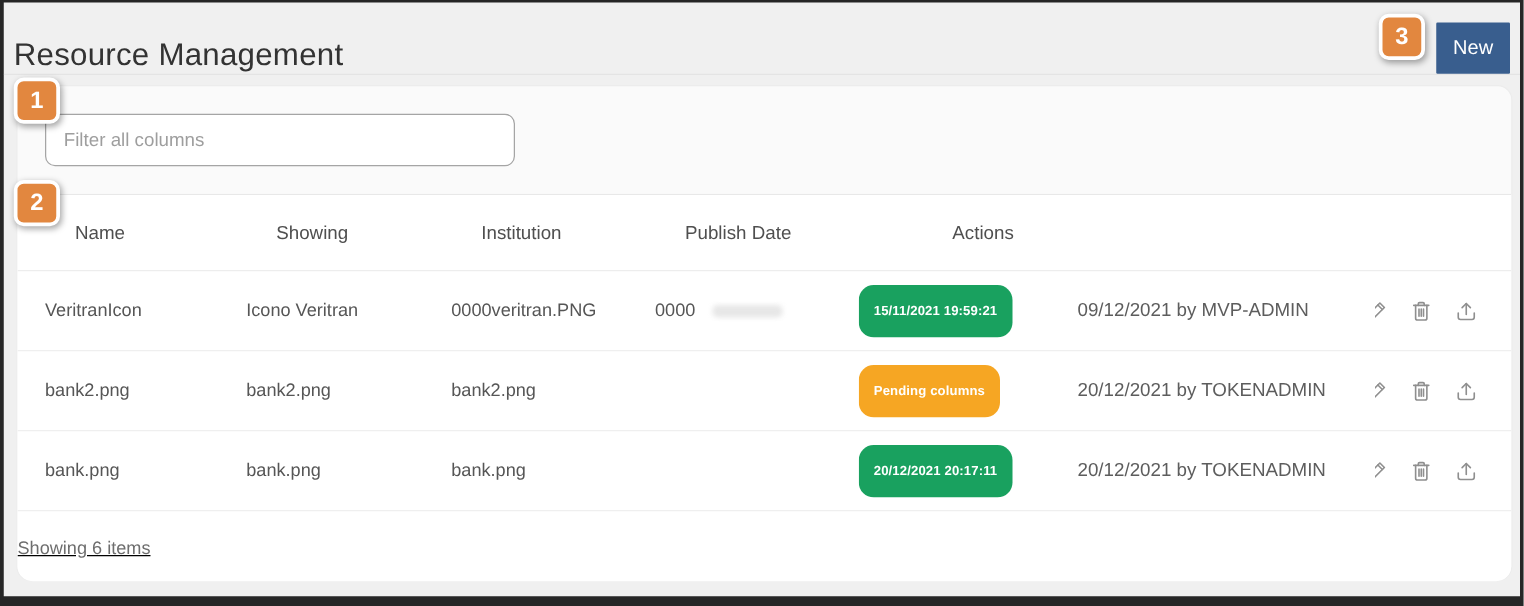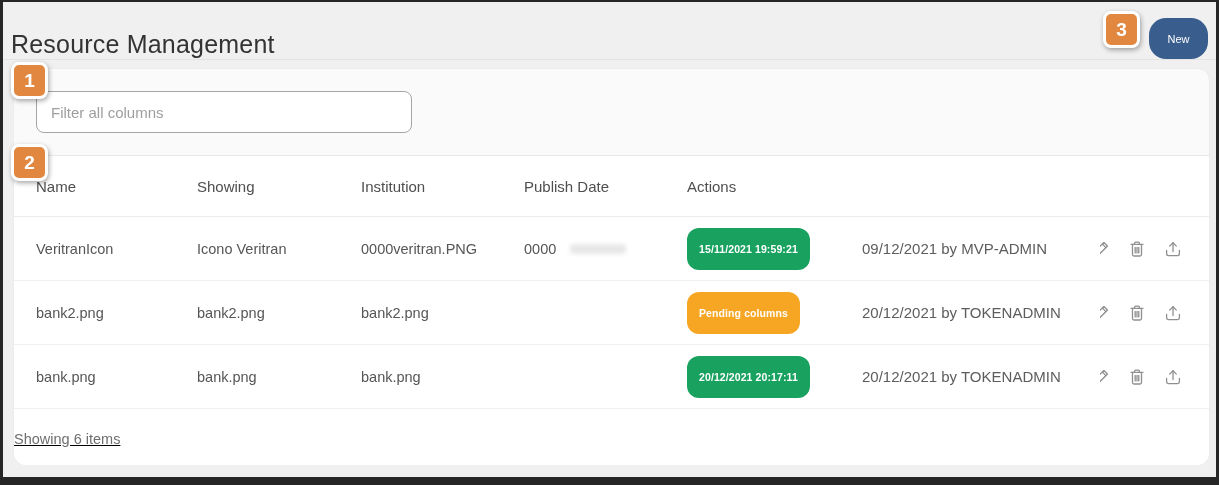--- a/index.html
+++ b/index.html
@@ -38,22 +38,22 @@
     align-items: flex-start;
     gap: 9px;
   }
   .new-btn {
     margin-top: 10px;
     width: 59px;
     height: 41px;
     background: #395e8e;
     color: #ffffff;
     border: none;
-    border-radius: 17px;
-    font-size: 11px;
+    border-radius: 1px;
+    font-size: 16px;
     font-family: inherit;
     cursor: pointer;
   }
 
   
   .num-badge {
     width: 37px;
     height: 37px;
     background: #e2873f;
     border: 3px solid #ffffff;
@@ -113,22 +113,23 @@
     align-items: center;
     padding: 0 22px;
   }
   .thead-row {
     height: 61px;
     border-bottom: 1px solid #ededed;
   }
   .th {
     font-size: 15px;
     color: #4f4f4f;
-  }
-  .th.col-actions { }
+    margin-left: 24px;
+  }
+  .th.col-actions { text-align: center; }
   .body-row {
     height: 64px;
     border-bottom: 1px solid #efefef;
   }
   .td {
     font-size: 14.5px;
     color: #565656;
     white-space: nowrap;
     overflow: hidden;
   }

